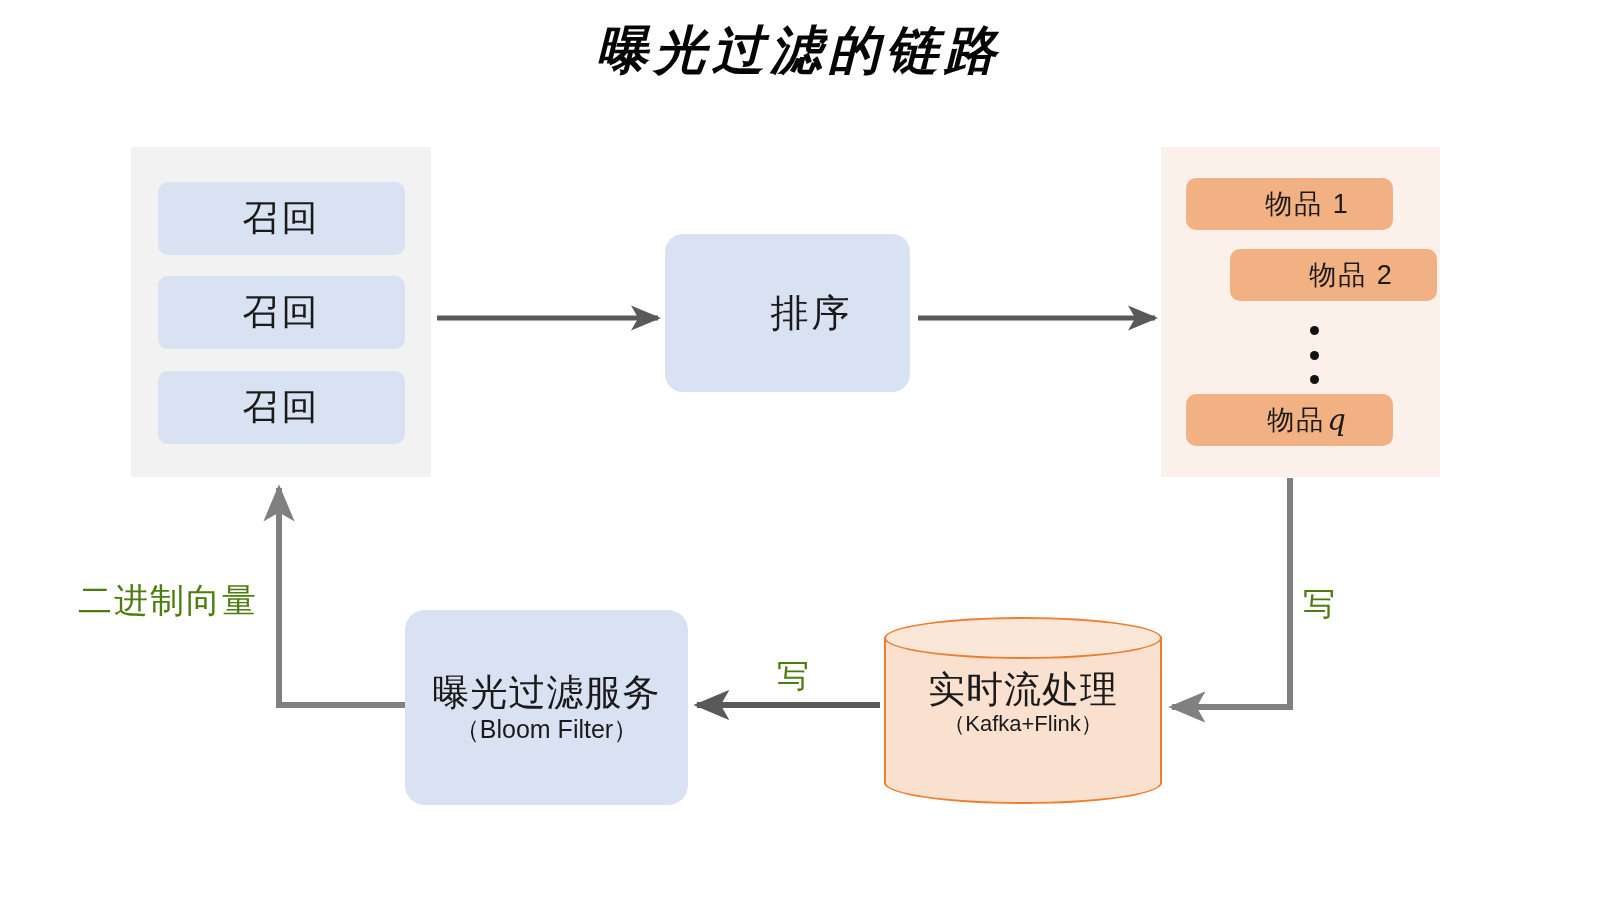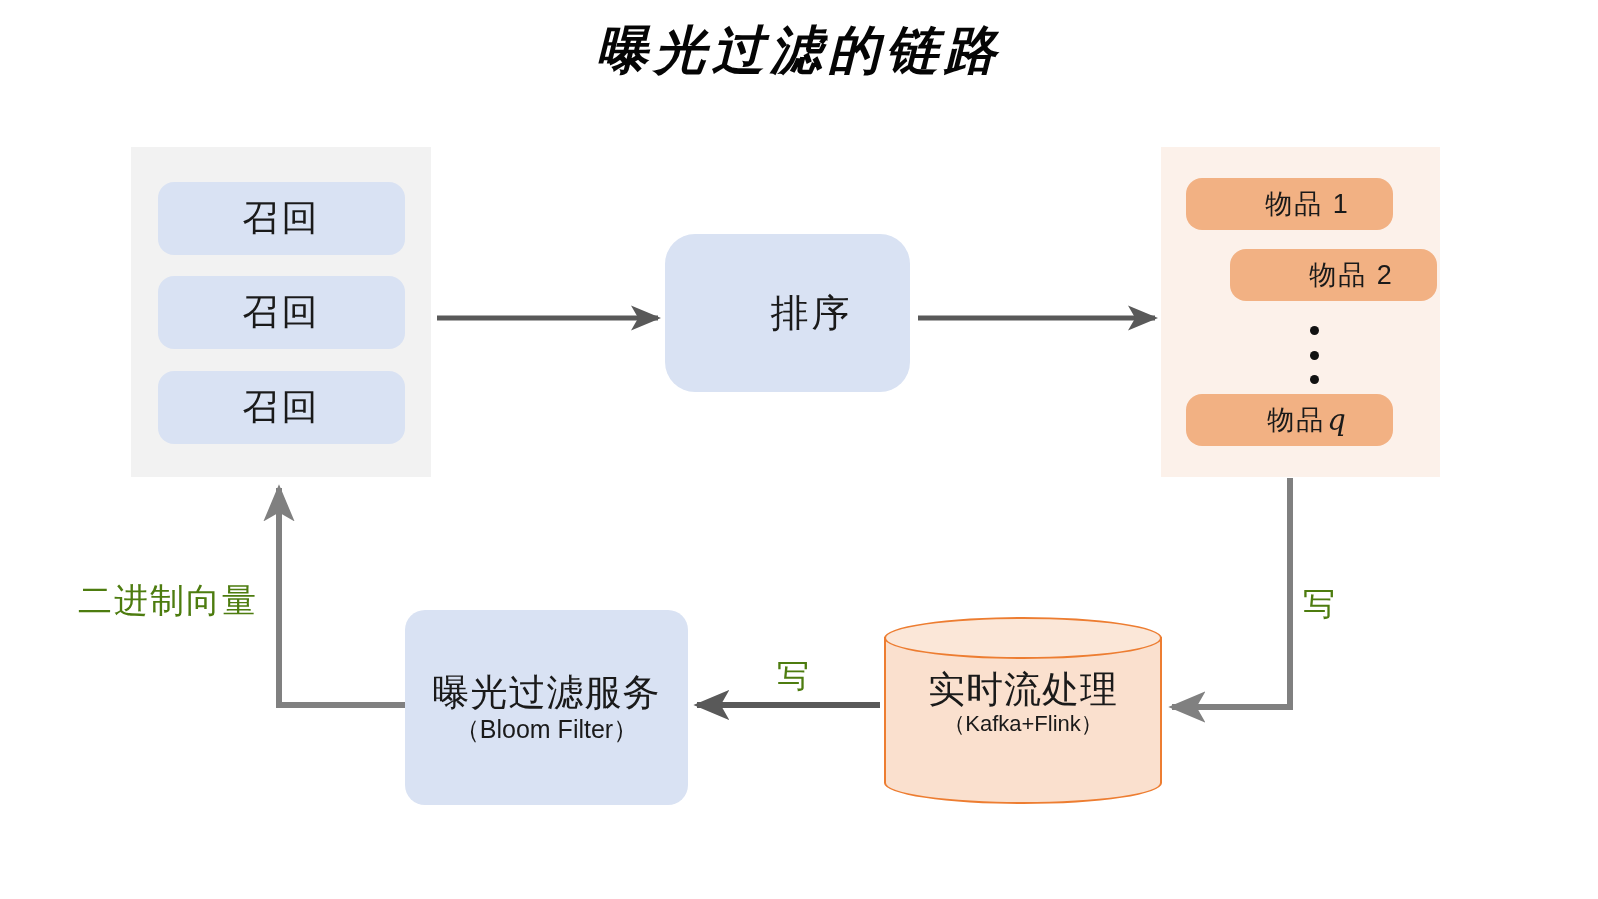--- a/index.html
+++ b/index.html
@@ -55,21 +55,21 @@
     top: 147px;
     width: 279px;
     height: 330px;
     background: #fcf1ea;
   }
 
   
   .rbox {
     position: absolute;
     box-sizing: border-box;
-    border-radius: 16px;
+    border-radius: 10px;
     display: flex;
     align-items: center;
     justify-content: center;
     text-align: center;
   }
   .blue {
     background: #d9e2f3;
   }
   .orange {
     background: #f2b183;
@@ -124,21 +124,21 @@
     background: #111111;
   }
 
   .box-rank {
     left: 665px;
     top: 234px;
     width: 245px;
     height: 158px;
     font-size: 38px;
     letter-spacing: 3px;
-    border-radius: 30px;
+    border-radius: 18px;
     padding-left: 48px;
   }
 
   .box-bloom {
     left: 405px;
     top: 610px;
     width: 283px;
     height: 195px;
     border-radius: 20px;
     flex-direction: column;

